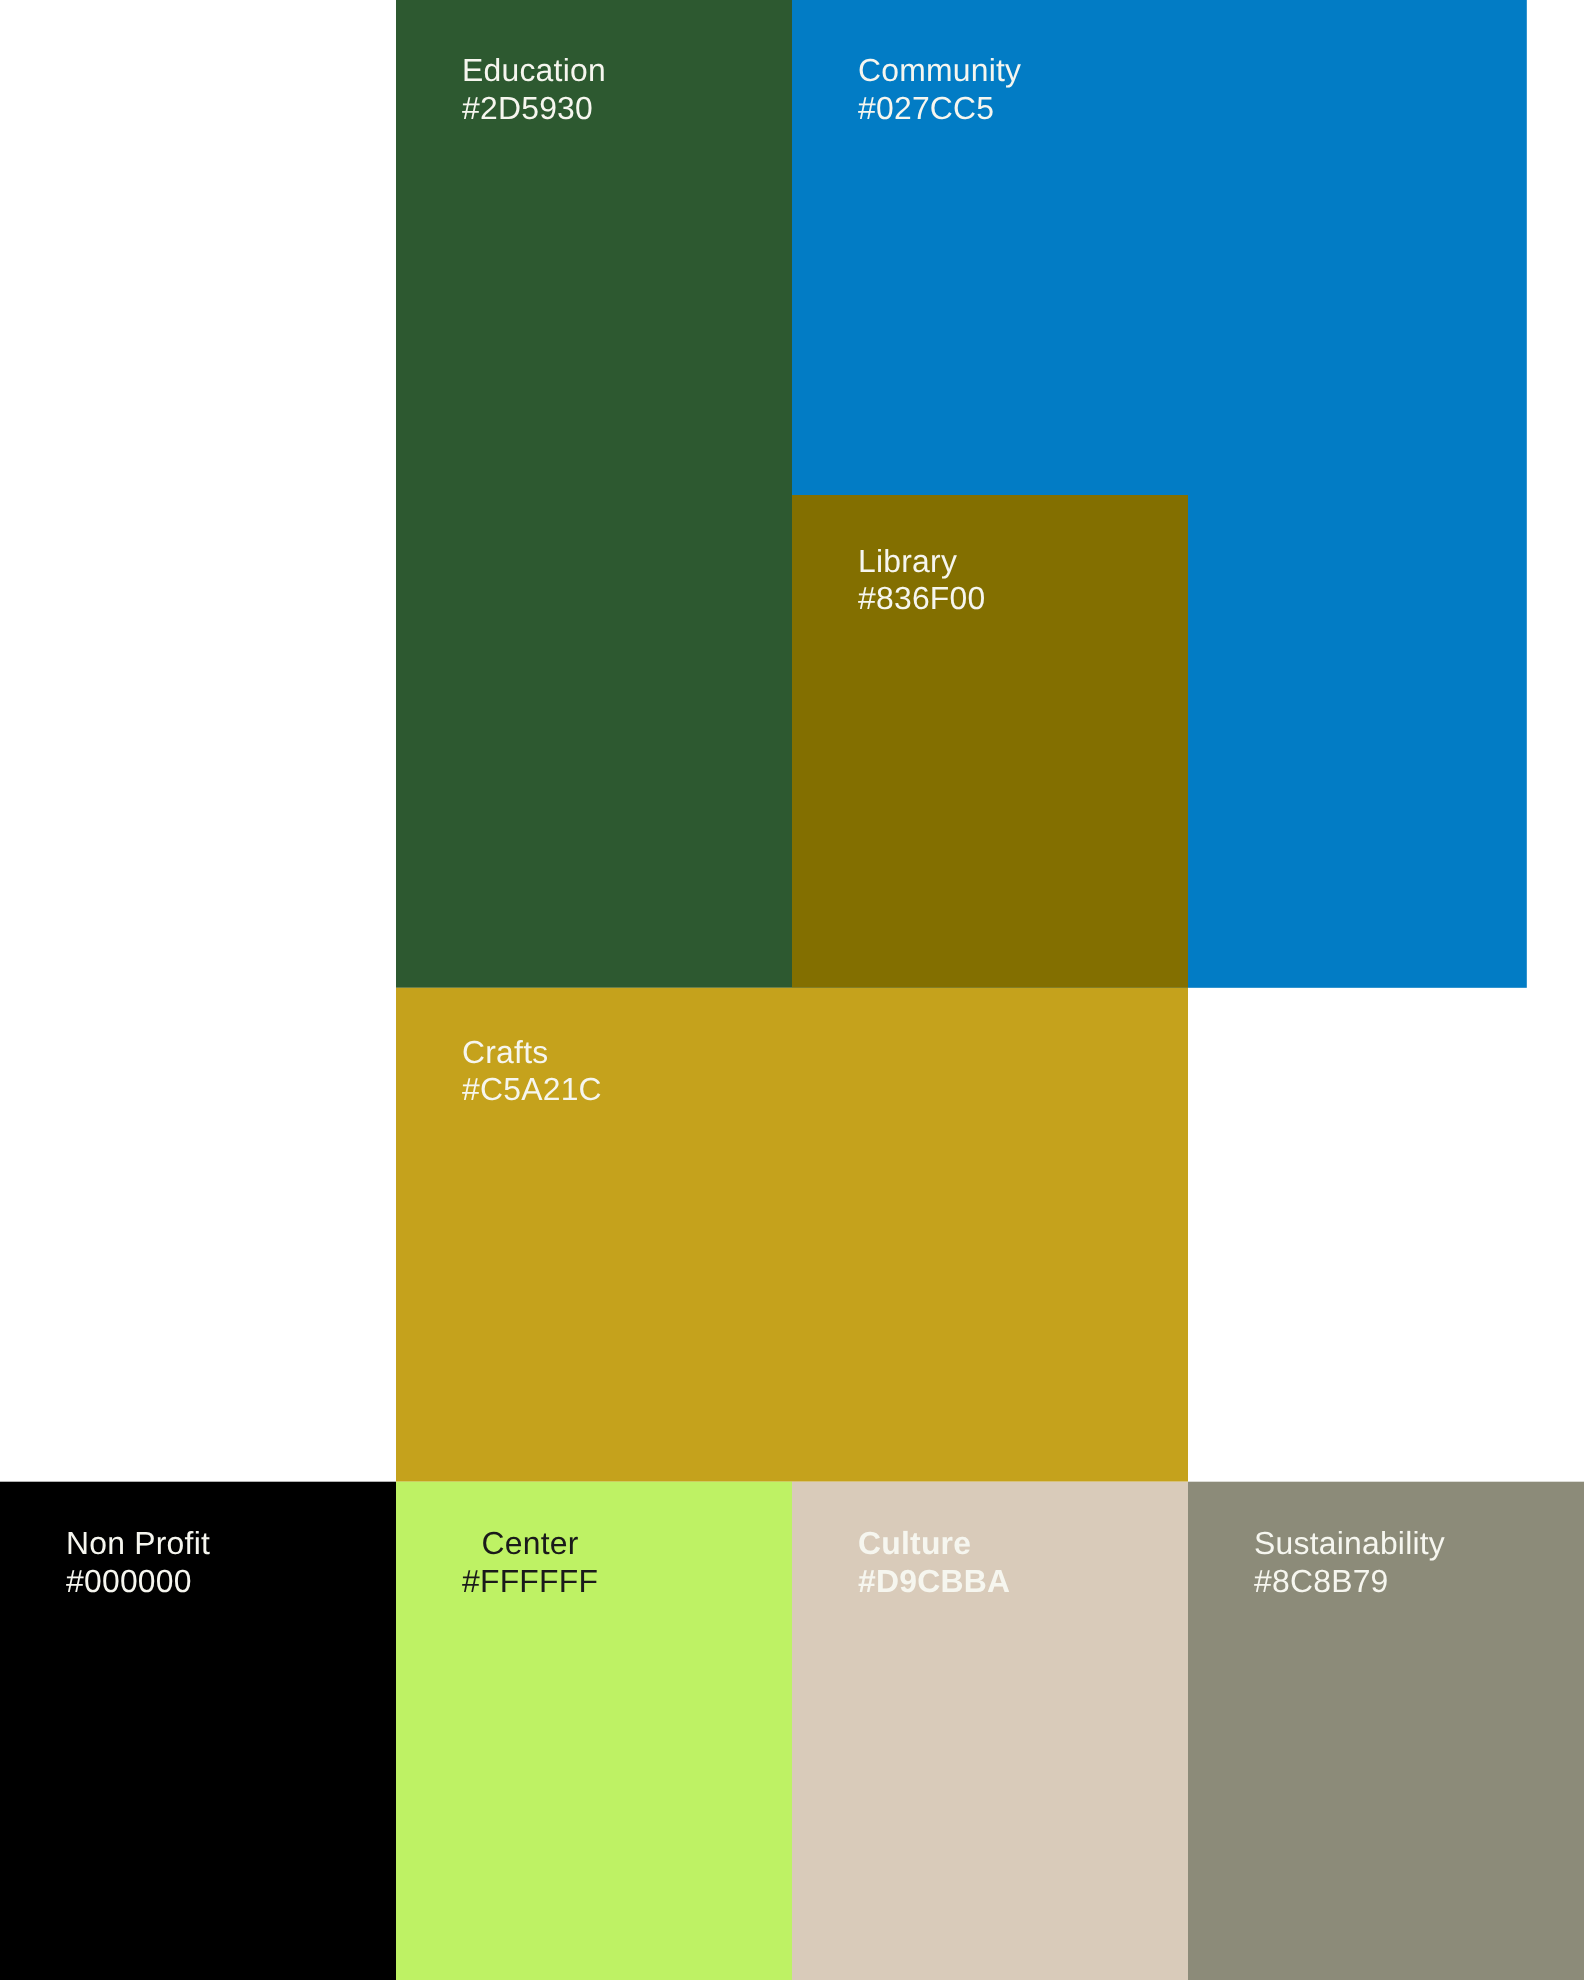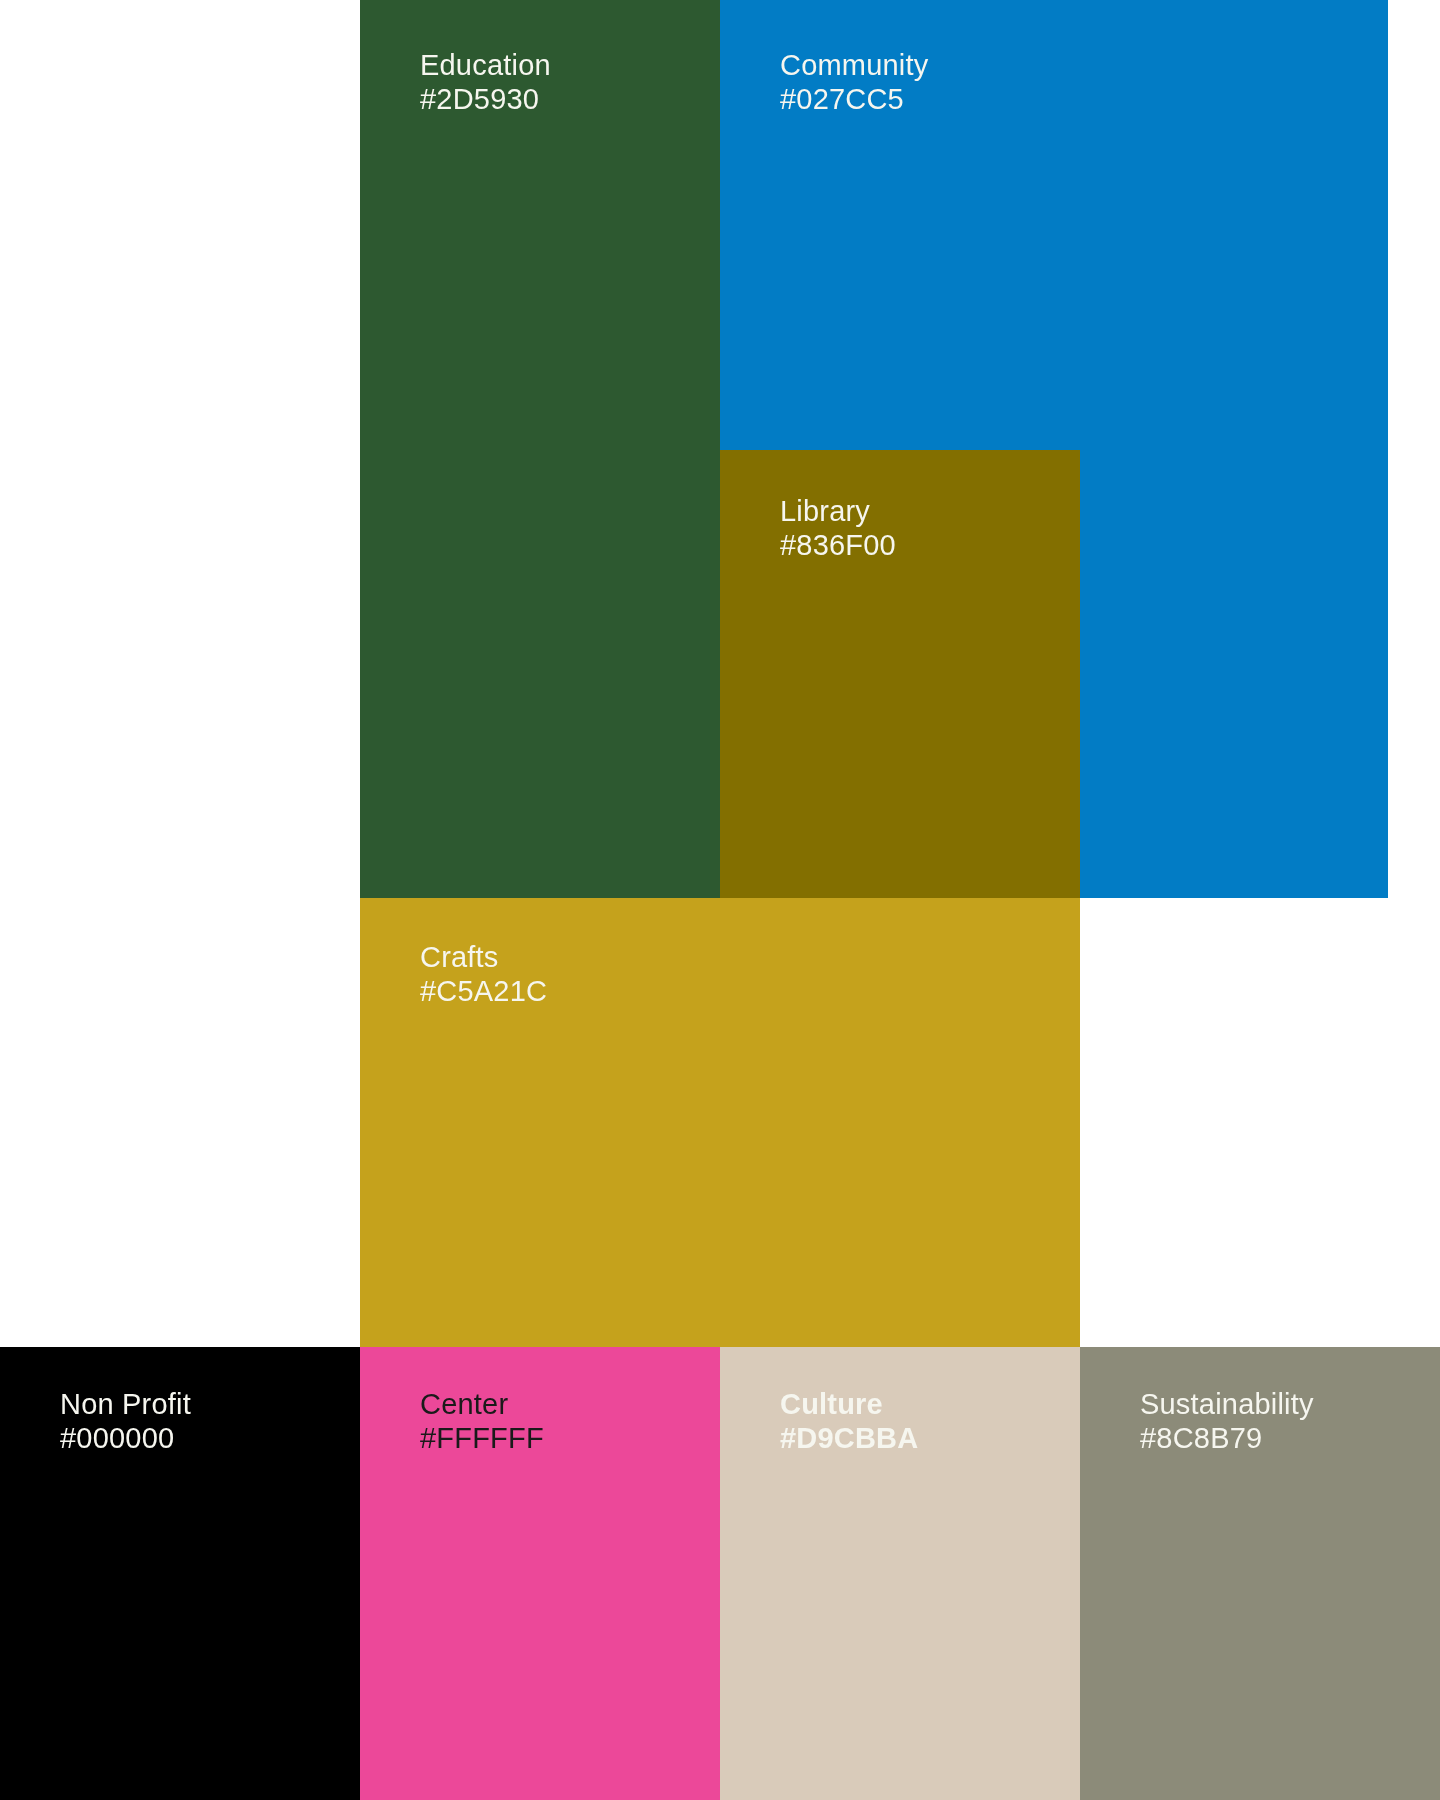--- a/index.html
+++ b/index.html
@@ -99,21 +99,21 @@
   </div>
 
 
   <div class="swatch text-light" id="sw-nonprofit" style="background-color: rgb(0, 0, 0);">
     <div class="swatch-label">
       <span class="swatch-name">Non Profit</span>
       <span class="swatch-hex">#000000</span>
     </div>
   </div>
 
-  <div class="swatch text-dark" id="sw-center" style="background-color: #ec4899;">
+  <div class="swatch text-dark" id="sw-center" style="background-color: #bef264; text-align: center;">
     <div class="swatch-label">
       <span class="swatch-name">Center</span>
       <span class="swatch-hex">#FFFFFF</span>
     </div>
   </div>
 
   <div class="swatch text-light" id="sw-culture" style="background-color: rgb(217, 203, 186);">
     <div class="swatch-label">
       <span class="swatch-name">Culture</span>
       <span class="swatch-hex">#D9CBBA</span>

